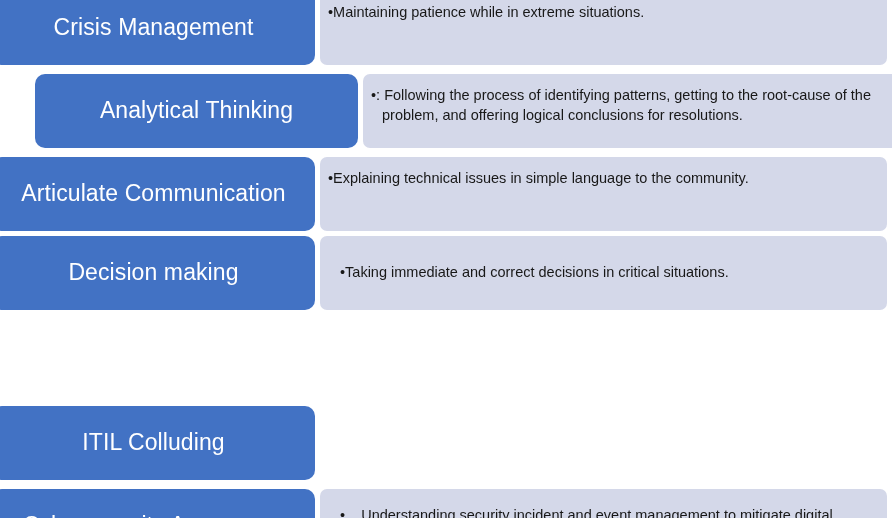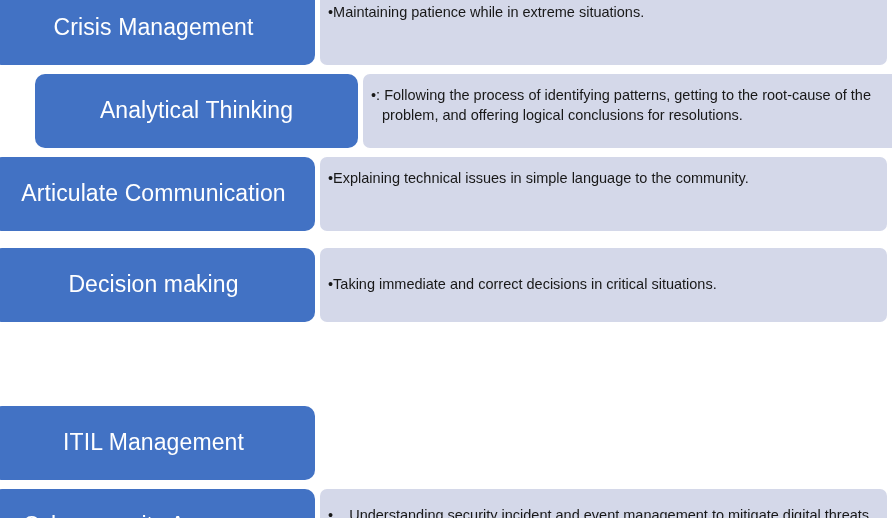--- a/index.html
+++ b/index.html
@@ -76,21 +76,21 @@
     font-size: 14.5px;
     line-height: 1.35;
     font-weight: 400;
     text-indent: -11px;
     padding-left: 11px;
     display: block;
   }
   
   .va-top .desc-box { align-items: flex-start; }
   .va-top .desc-inner { padding-top: 12px; }
-  .va-mid .desc-box { align-items: center; }
+  .va-mid .desc-box { align-items: center; padding-left: 12px; }
 </style>
 </head>
 <body>
 
 <div id="board">
     <div class="row va-top" style="top: -9px;">
       <div class="label-box">
         <span class="label-text">Crisis Management</span>
       </div>
       <div class="desc-box">
@@ -112,33 +112,33 @@
     <div class="row va-top" style="top: 157px;">
       <div class="label-box">
         <span class="label-text small">Articulate Communication</span>
       </div>
       <div class="desc-box">
         <div class="desc-inner">
           <span class="desc-text"><span>•</span><span style="white-space: pre-wrap; text-align: center;">Explaining technical issues in simple language to the community.</span></span>
         </div>
       </div>
     </div>
-    <div class="row va-mid" style="top: 248px;">
+    <div class="row va-mid" style="top: 236px;">
       <div class="label-box">
         <span class="label-text">Decision making</span>
       </div>
       <div class="desc-box">
         <div class="desc-inner">
           <span class="desc-text"><span>•</span><span style="white-space: pre-wrap;">Taking immediate and correct decisions in critical situations.</span></span>
         </div>
       </div>
     </div>
     <div class="row va-mid" style="top: 406px;">
       <div class="label-box">
-        <span class="label-text">ITIL Management</span>
+        <span class="label-text">ITIL Colluding</span>
       </div>
     </div>
     <div class="row va-mid" style="top: 489px;">
       <div class="label-box">
         <span class="label-text small">Cybersecurity Awareness</span>
       </div>
       <div class="desc-box">
         <div class="desc-inner">
           <span class="desc-text"><span>•</span><span style="white-space: pre-wrap;">    Understanding security incident and event management to mitigate digital threats effectively.</span></span>
         </div>

